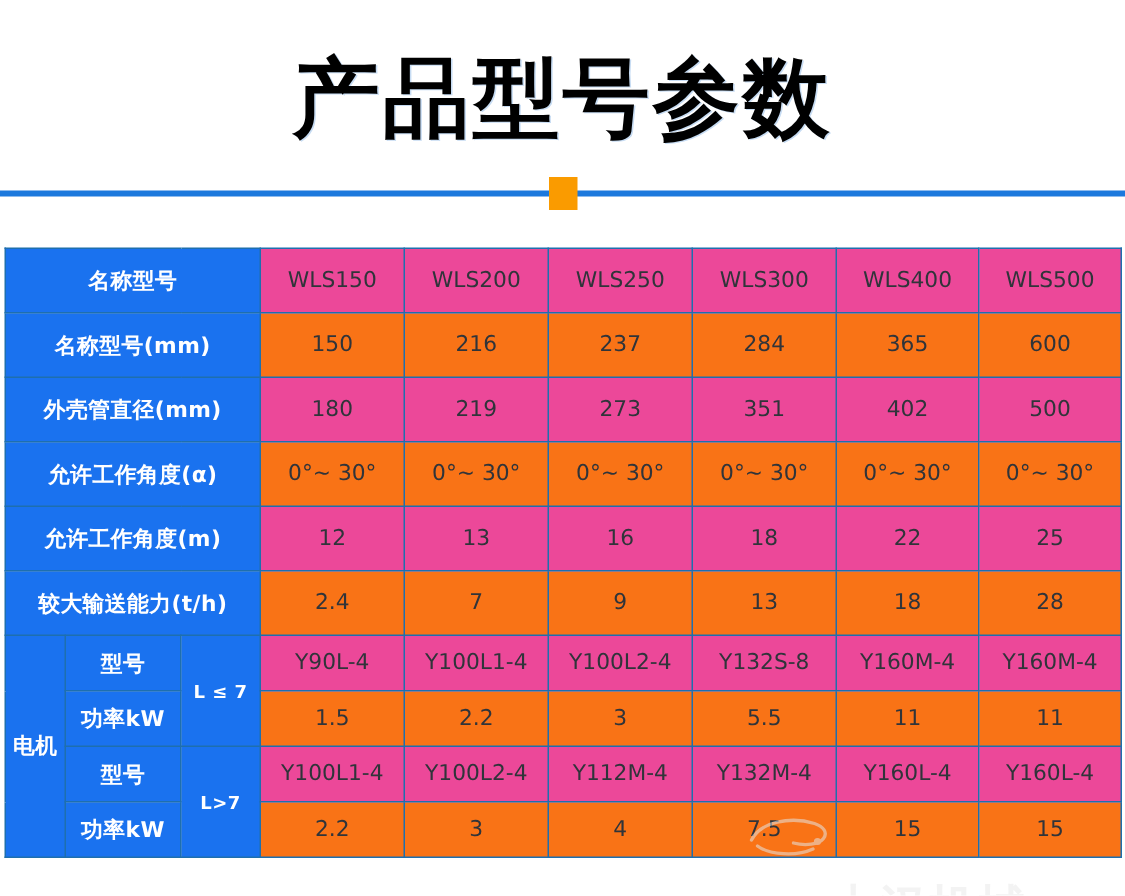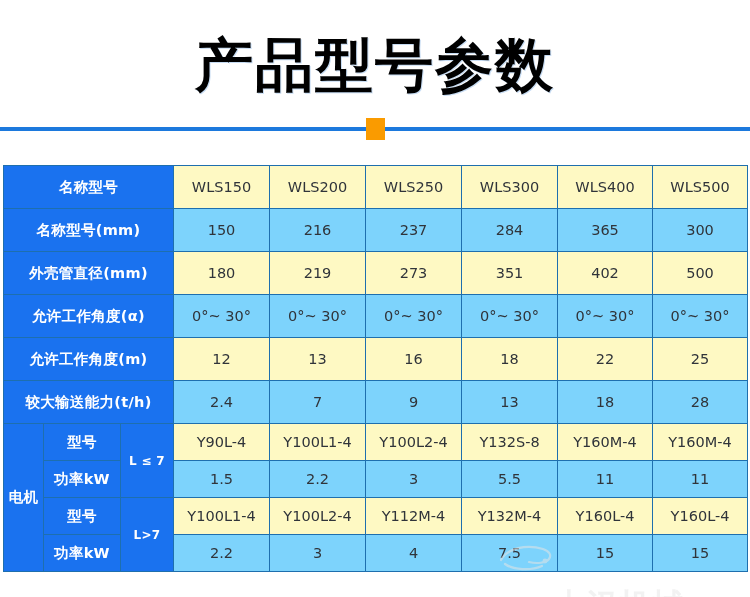--- a/index.html
+++ b/index.html
@@ -89,24 +89,24 @@
     font-weight: bold;
     font-size: 14.5px;
     letter-spacing: .3px;
   }
   table.spec td.lbl.cond {
     font-weight: bold;
     font-size: 12px;
   }
   
   table.spec tr.tint td.val {
-    background: #fef9c3;
+    background: #ec4899;
   }
   table.spec tr.plain td.val {
-    background: #7dd3fc;
+    background: #f97316;
   }
   .r-tall { height: 43px; }
   .r-short { height: 37px; }
 
   
 
   
   .watermark {
     position: absolute;
     left: 497px;
@@ -173,21 +173,21 @@
         <td class="val">WLS500</td>
       </tr>
 
       <tr class="plain r-tall">
         <td class="lbl" colspan="3">名称型号(mm)</td>
         <td class="val">150</td>
         <td class="val">216</td>
         <td class="val">237</td>
         <td class="val">284</td>
         <td class="val">365</td>
-        <td class="val">300</td>
+        <td class="val">600</td>
       </tr>
 
       <tr class="tint r-tall">
         <td class="lbl" colspan="3">外壳管直径(mm)</td>
         <td class="val">180</td>
         <td class="val">219</td>
         <td class="val">273</td>
         <td class="val">351</td>
         <td class="val">402</td>
         <td class="val">500</td>

